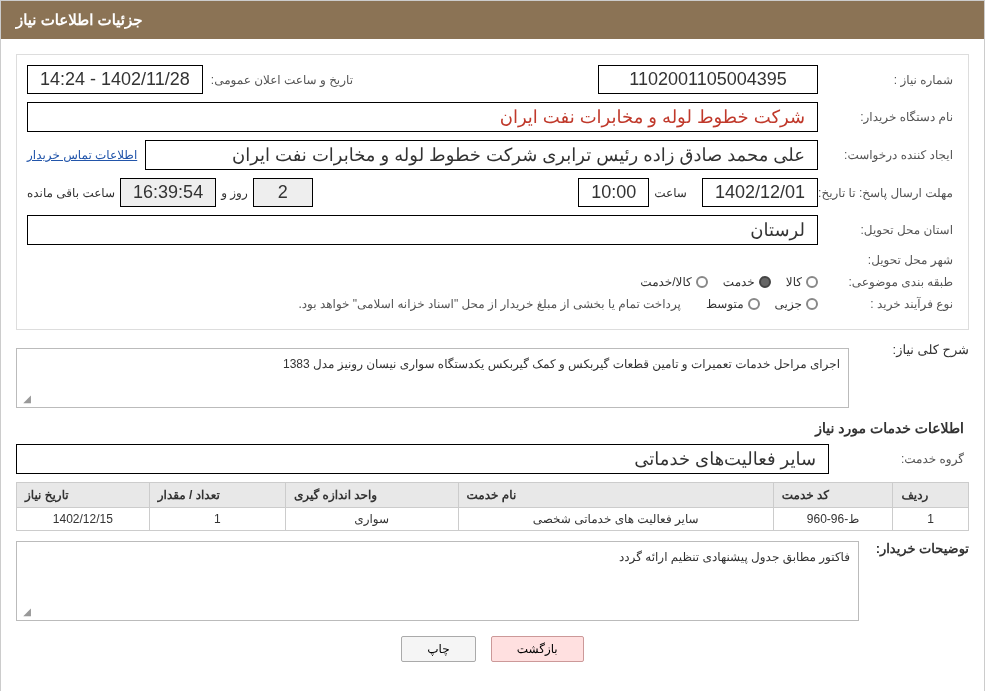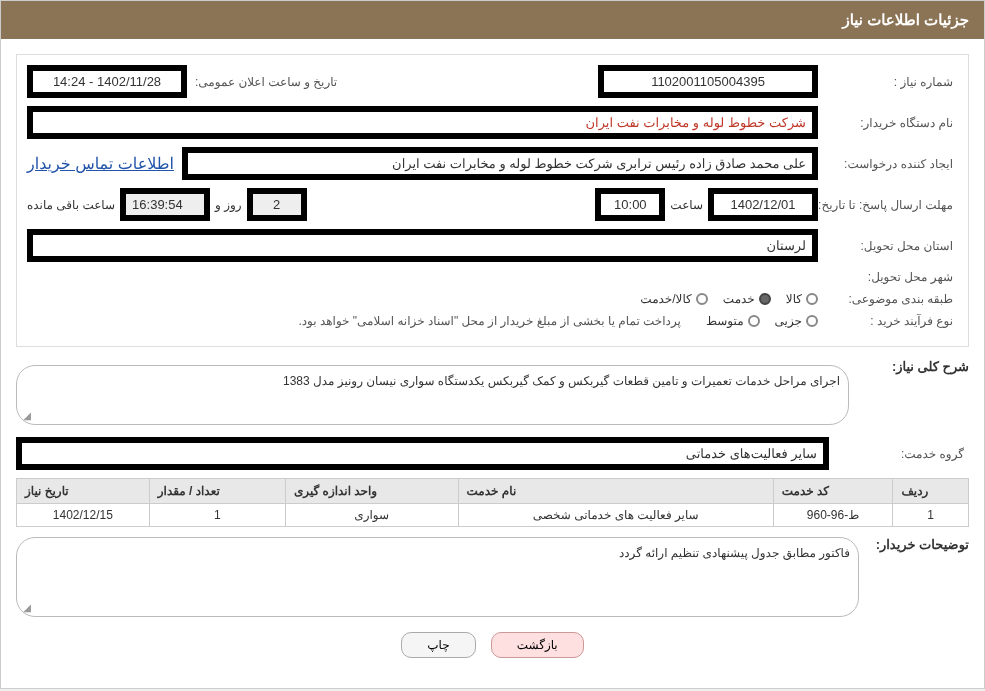--- a/index.html
+++ b/index.html
@@ -12,21 +12,21 @@
     }
     .page-container {
       max-width: 985px;
       margin: 0 auto;
       background: #fff;
       border: 1px solid #ccc;
     }
     .page-header {
       background: #8B7355;
       color: #fff;
-      text-align: right;
+      text-align: left;
       padding: 10px 15px;
       font-size: 15px;
       font-weight: bold;
     }
     .content {
       padding: 15px;
       background: #fff;
     }
     .form-section {
       border: 1px solid #ddd;
@@ -41,26 +41,26 @@
       flex-wrap: wrap;
     }
     .label {
       color: #555;
       min-width: 140px;
       text-align: right;
       padding-right: 5px;
       font-size: 12px;
     }
     .value-box {
-      border: 6px solid #000000;
-      background: #fff;
-      padding: 3px 6px;
+      border: 1px solid #000000;
+      background: #fff;
+      padding: 3px 12px;
       min-height: 22px;
       min-width: 200px;
-      font-size: 13px;
+      font-size: 18px;
     }
     .value-box-wide {
       flex: 1;
     }
     .highlight-link {
       color: #2255aa;
       text-decoration: underline;
       cursor: pointer;
     }
     .datetime-label {
@@ -100,21 +100,20 @@
     }
     .process-options {
       display: flex;
       align-items: center;
       gap: 15px;
       font-size: 12px;
       flex-wrap: wrap;
     }
     .watermark-container {
       position: relative;
-      border-radius: 19px;
     }
     
     .services-table {
       width: 100%;
       border-collapse: collapse;
       margin-top: 8px;
       font-size: 12px;
     }
     .services-table th {
       background: #e8e8e8;
@@ -177,31 +176,31 @@
       margin-top: 15px;
       padding-bottom: 15px;
     }
     .btn {
       padding: 5px 25px;
       border: 1px solid #aaa;
       background: #f0f0f0;
       cursor: pointer;
       font-family: Tahoma, Arial, sans-serif;
       font-size: 12px;
-      border-radius: 10px;
+      border-radius: 2px;
     }
     .btn-print {
       background: #f5f5f5;
     }
     .btn-back {
       background: #ffe0e0;
       border-color: #cc9999;
     }
     .sharer-label {
-      font-weight: bold;
+      font-weight: normal;
       font-size: 13px;
       min-width: 110px;
       text-align: right;
     }
   </style>
 </head>
 <body>
 
 <div class="page-container">
 
@@ -222,26 +221,26 @@
       </div>
 
       <div class="form-row">
         <span class="label">نام دستگاه خریدار:</span>
         <span class="value-box value-box-wide" style="color:#c0392b;">شرکت خطوط لوله و مخابرات نفت ایران</span>
       </div>
 
       <div class="form-row">
         <span class="label">ایجاد کننده درخواست:</span>
         <span class="value-box value-box-wide">علی محمد صادق زاده رئیس ترابری   شرکت خطوط لوله و مخابرات نفت ایران</span>
-        <span class="highlight-link" style="margin-right:8px; font-size:16px;">اطلاعات تماس خریدار</span>
+        <span class="highlight-link" style="margin-right:8px; font-size:12px;">اطلاعات تماس خریدار</span>
       </div>
 
       <div class="form-row">
         <span class="label">مهلت ارسال پاسخ: تا تاریخ:</span>
-        <span class="value-box" style="min-width:110px; text-align:center;">1402/12/01</span>
+        <span class="value-box" style="min-width:110px; text-align:center;margin-left:10px;">1402/12/01</span>
         <span style="margin: 0 5px; font-size:12px;">ساعت</span>
         <span class="value-box" style="min-width:70px; text-align:center;">10:00</span>
         <span style="flex:1;"></span>
         <span class="value-box" style="min-width:60px; text-align:center; background:#eee;">2</span>
         <span style="margin: 0 5px; font-size:12px;">روز و</span>
         <span class="value-box" style="min-width:90px; text-align:left; background:#eee;">16:39:54</span>
         <span style="margin-right:5px; font-size:12px;">ساعت باقی مانده</span>
       </div>
 
       <div class="form-row">
@@ -289,20 +288,21 @@
     </div>
 
     <div style="display:flex; align-items:flex-start; gap:10px; margin-bottom:12px;">
       <span class="sharer-label">شرح کلی نیاز:</span>
       <div class="needs-description watermark-container" style="flex:1; min-height:60px; border:1px solid #bbb; padding:8px; font-size:12px; position:relative;">
         <span>اجرای مراحل خدمات تعمیرات و تامین قطعات گیربکس و کمک گیربکس یکدستگاه سواری نیسان رونیز مدل 1383</span>
         <span class="resize-handle">◢</span>
       </div>
     </div>
 
+    <div class="section-title">اطلاعات خدمات مورد نیاز</div>
 
     <div class="form-row">
       <span class="label">گروه خدمت:</span>
       <span class="value-box value-box-wide">سایر فعالیت‌های خدماتی</span>
     </div>
 
     <table class="services-table">
       <thead>
         <tr>
           <th>ردیف</th>

